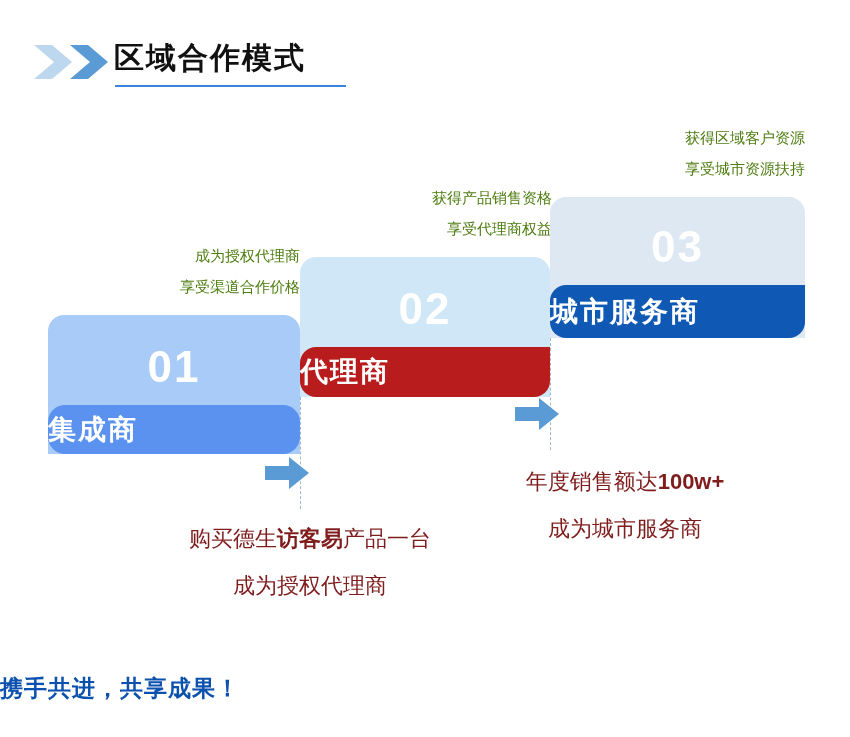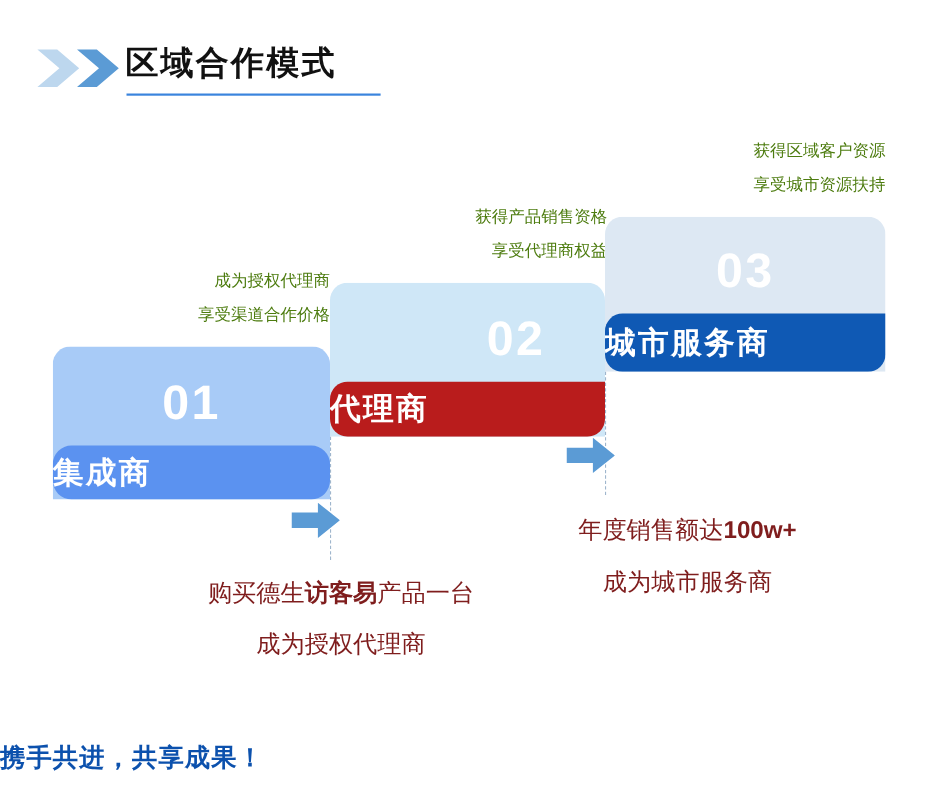--- a/index.html
+++ b/index.html
@@ -116,21 +116,21 @@
     line-height: 32px;
   }
 
   
   #step-01 .card        { left: 48px;  top: 315px; width: 252px; height: 139px; }
   #step-01 .card-number { top: 22px; }
   #step-01 .card-band   { top: 90px; height: 49px; border-radius: 17px; }
   #step-01 .step-caption{ left: 48px; top: 240px; width: 252px; }
 
   #step-02 .card        { left: 300px; top: 257px; width: 250px; height: 140px; }
-  #step-02 .card-number { top: 22px; padding-left: 44px; }
+  #step-02 .card-number { top: 22px; }
   #step-02 .card-band   { top: 90px; height: 50px; }
   #step-02 .step-caption{ left: 298px; top: 182px; width: 254px; }
 
   #step-03 .card        { left: 550px; top: 197px; width: 255px; height: 141px; }
   #step-03 .card-number { top: 20px; }
   #step-03 .card-band   { top: 88px; height: 53px; }
   #step-03 .step-caption{ left: 550px; top: 122px; width: 255px; }
 
   
   .connector { position: absolute; }

